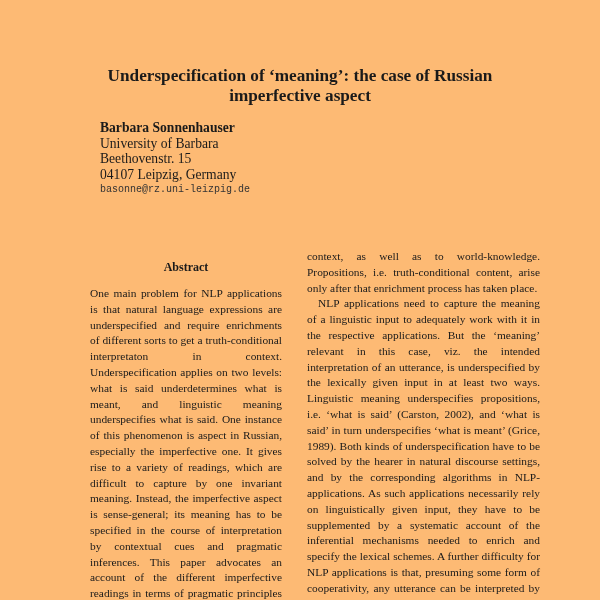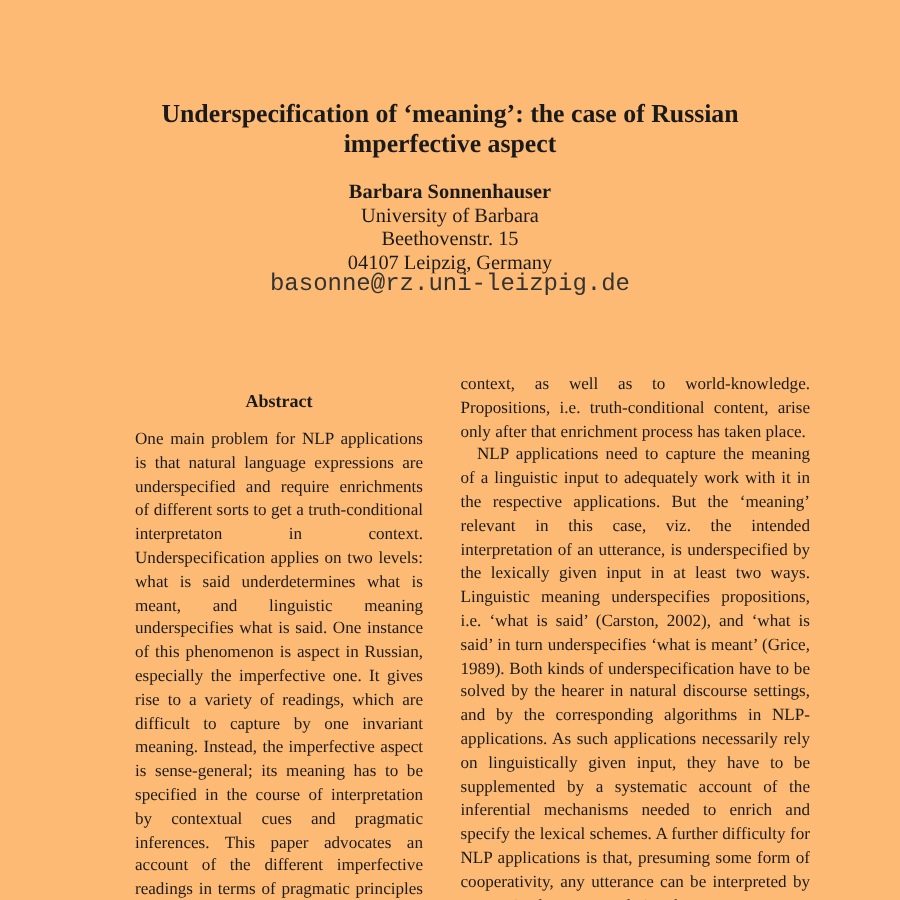--- a/index.html
+++ b/index.html
@@ -30,28 +30,27 @@
       font-weight: bold;
       font-size: 17.2px;
       line-height: 20px;
       margin: 0;
     }
     .authors {
       position: absolute;
       left: 100px;
       top: 120px;
       width: 400px;
-      text-align: center;
       font-size: 13.6px;
       line-height: 15.5px;
     }
     .authors .name { font-weight: bold; }
     .authors .email {
       font-family: "Liberation Mono", "DejaVu Sans Mono", monospace;
-      font-size: 16px;
+      font-size: 10px;
       color: #333;
     }
     .col {
       position: absolute;
       font-size: 11.4px;
       line-height: 15.8px;
       text-align: justify;
       hyphens: manual;
     }
     .col-left {

